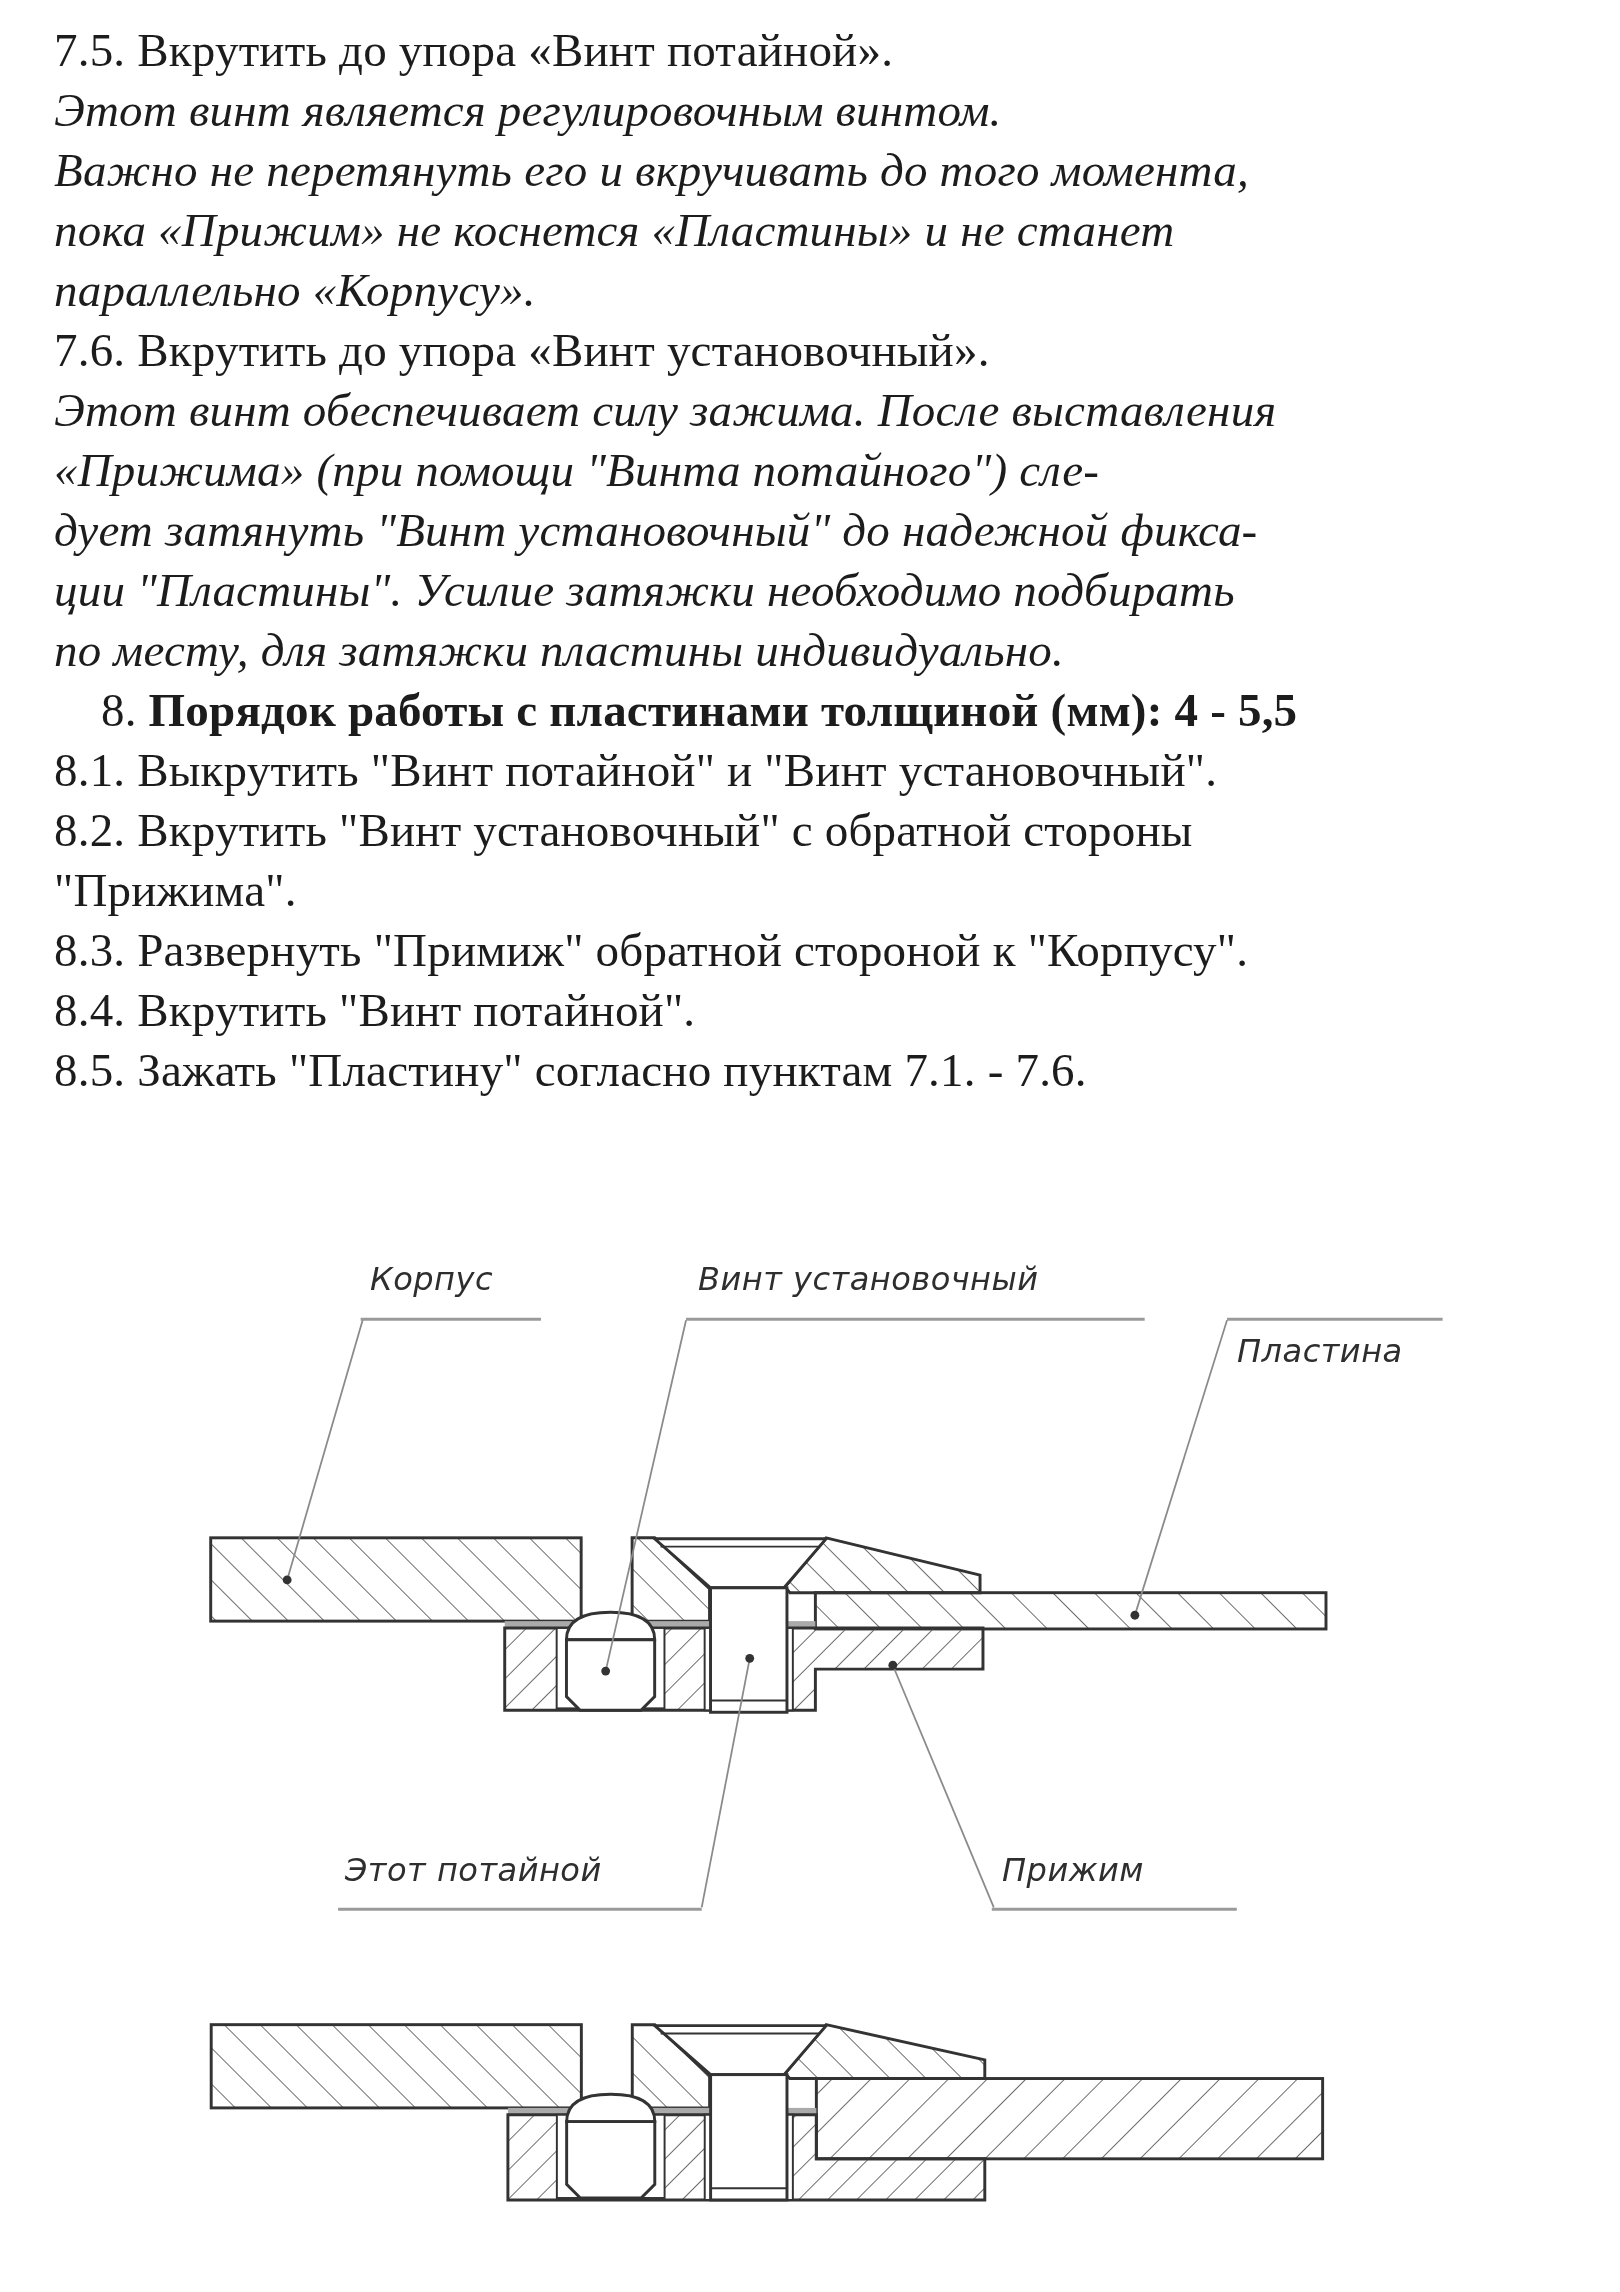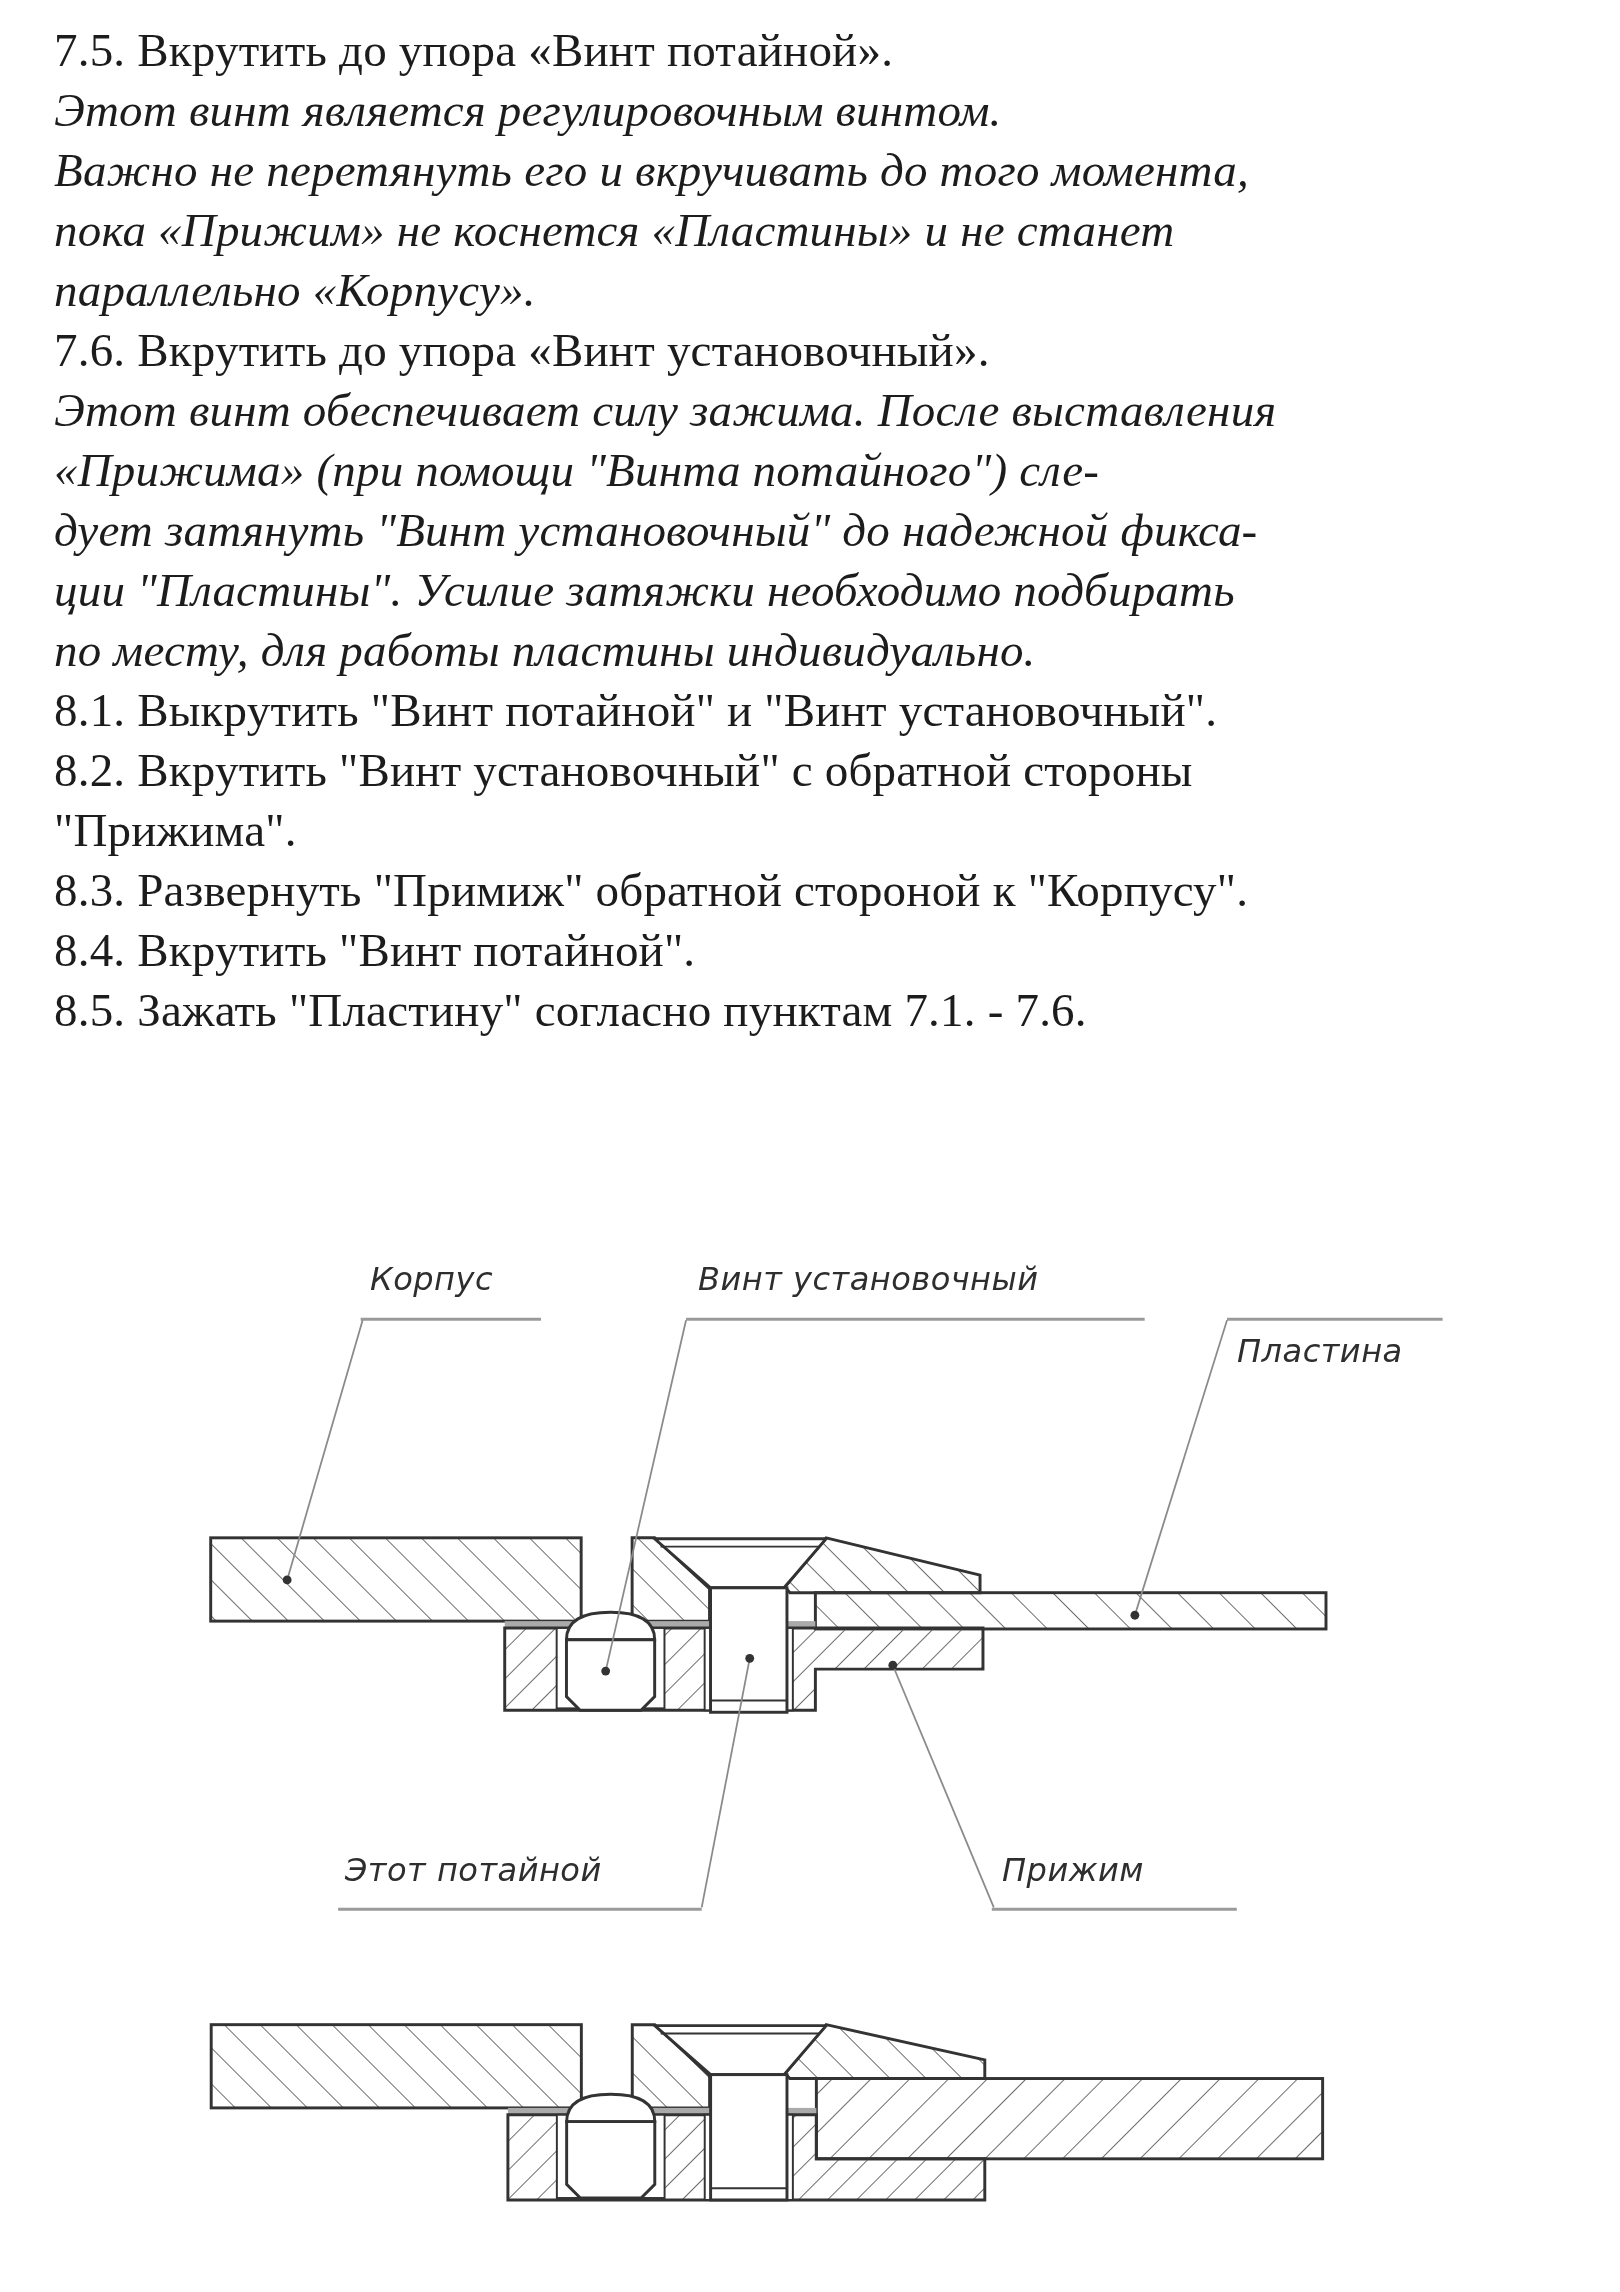--- a/index.html
+++ b/index.html
@@ -44,21 +44,22 @@
     <div class="ln"><span class="num">7.5.</span><span> Вкрутить до упора «Винт потайной».</span></div>
     <div class="ln it"><span>Этот винт является регулировочным винтом.</span></div>
     <div class="ln it"><span>Важно не перетянуть его и вкручивать до того момента,</span></div>
     <div class="ln it"><span>пока «Прижим» не коснется «Пластины» и не станет</span></div>
     <div class="ln it"><span>параллельно «Корпусу».</span></div>
     <div class="ln"><span class="num">7.6.</span><span> Вкрутить до упора «Винт установочный».</span></div>
     <div class="ln it"><span>Этот винт обеспечивает силу зажима. После выставления</span></div>
     <div class="ln it"><span>«Прижима» (при помощи "Винта потайного") сле-</span></div>
     <div class="ln it"><span>дует затянуть "Винт установочный" до надежной фикса-</span></div>
     <div class="ln it"><span>ции "Пластины". Усилие затяжки необходимо подбирать</span></div>
-    <div class="ln it"><span>по месту, для работы пластины индивидуально.</span></div>
+    <div class="ln it"><span>по месту, для затяжки пластины индивидуально.</span></div>
+    <div class="ln bd ind"><span class="num">8.</span><span> Порядок работы с пластинами толщиной (мм): 4 - 5,5</span></div>
     <div class="ln"><span class="num">8.1.</span><span> Выкрутить "Винт потайной" и "Винт установочный".</span></div>
     <div class="ln"><span class="num">8.2.</span><span> Вкрутить "Винт установочный" с обратной стороны</span></div>
     <div class="ln"><span>"Прижима".</span></div>
     <div class="ln"><span class="num">8.3.</span><span> Развернуть "Примиж" обратной стороной к "Корпусу".</span></div>
     <div class="ln"><span class="num">8.4.</span><span> Вкрутить "Винт потайной".</span></div>
     <div class="ln"><span class="num">8.5.</span><span> Зажать "Пластину" согласно пунктам </span><span class="num">7.1. - 7.6.</span></div>
   </div>
 
   <svg class="svg1" width="1620" height="706" viewBox="0 1250 1653 720">
     <defs>

